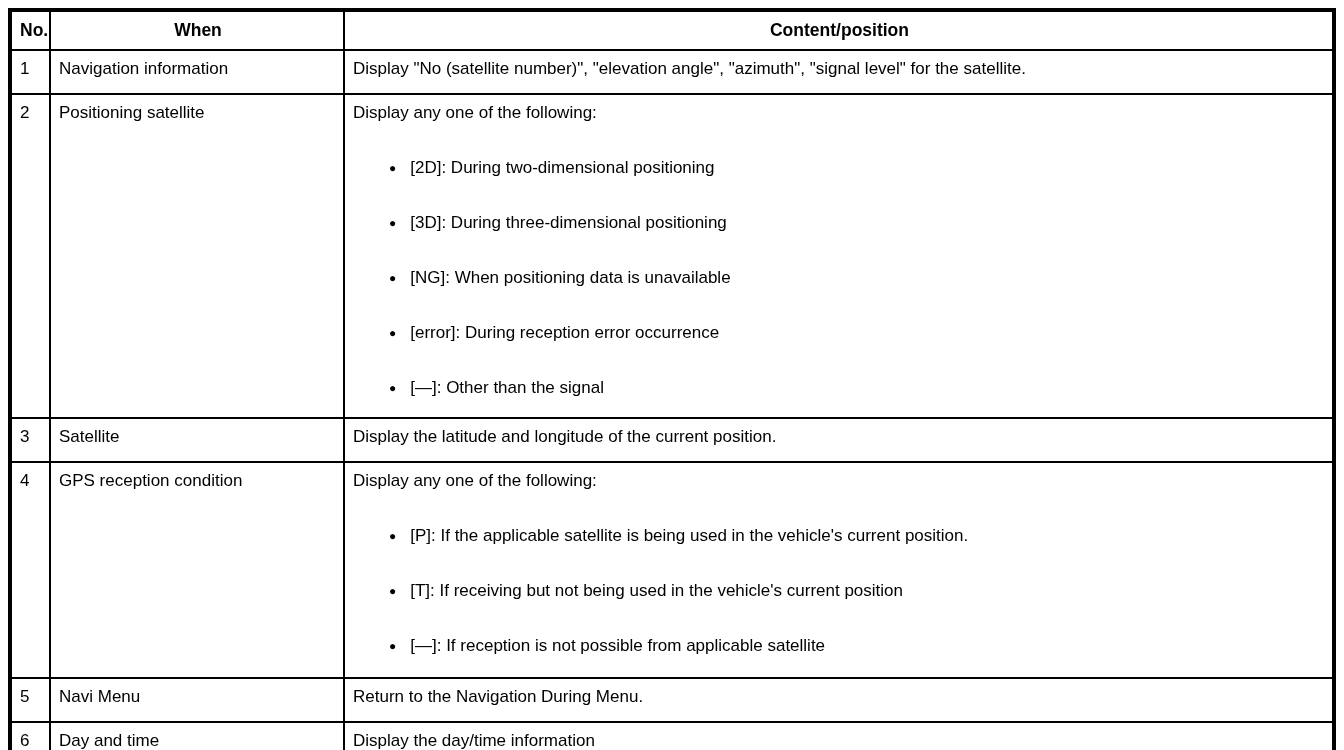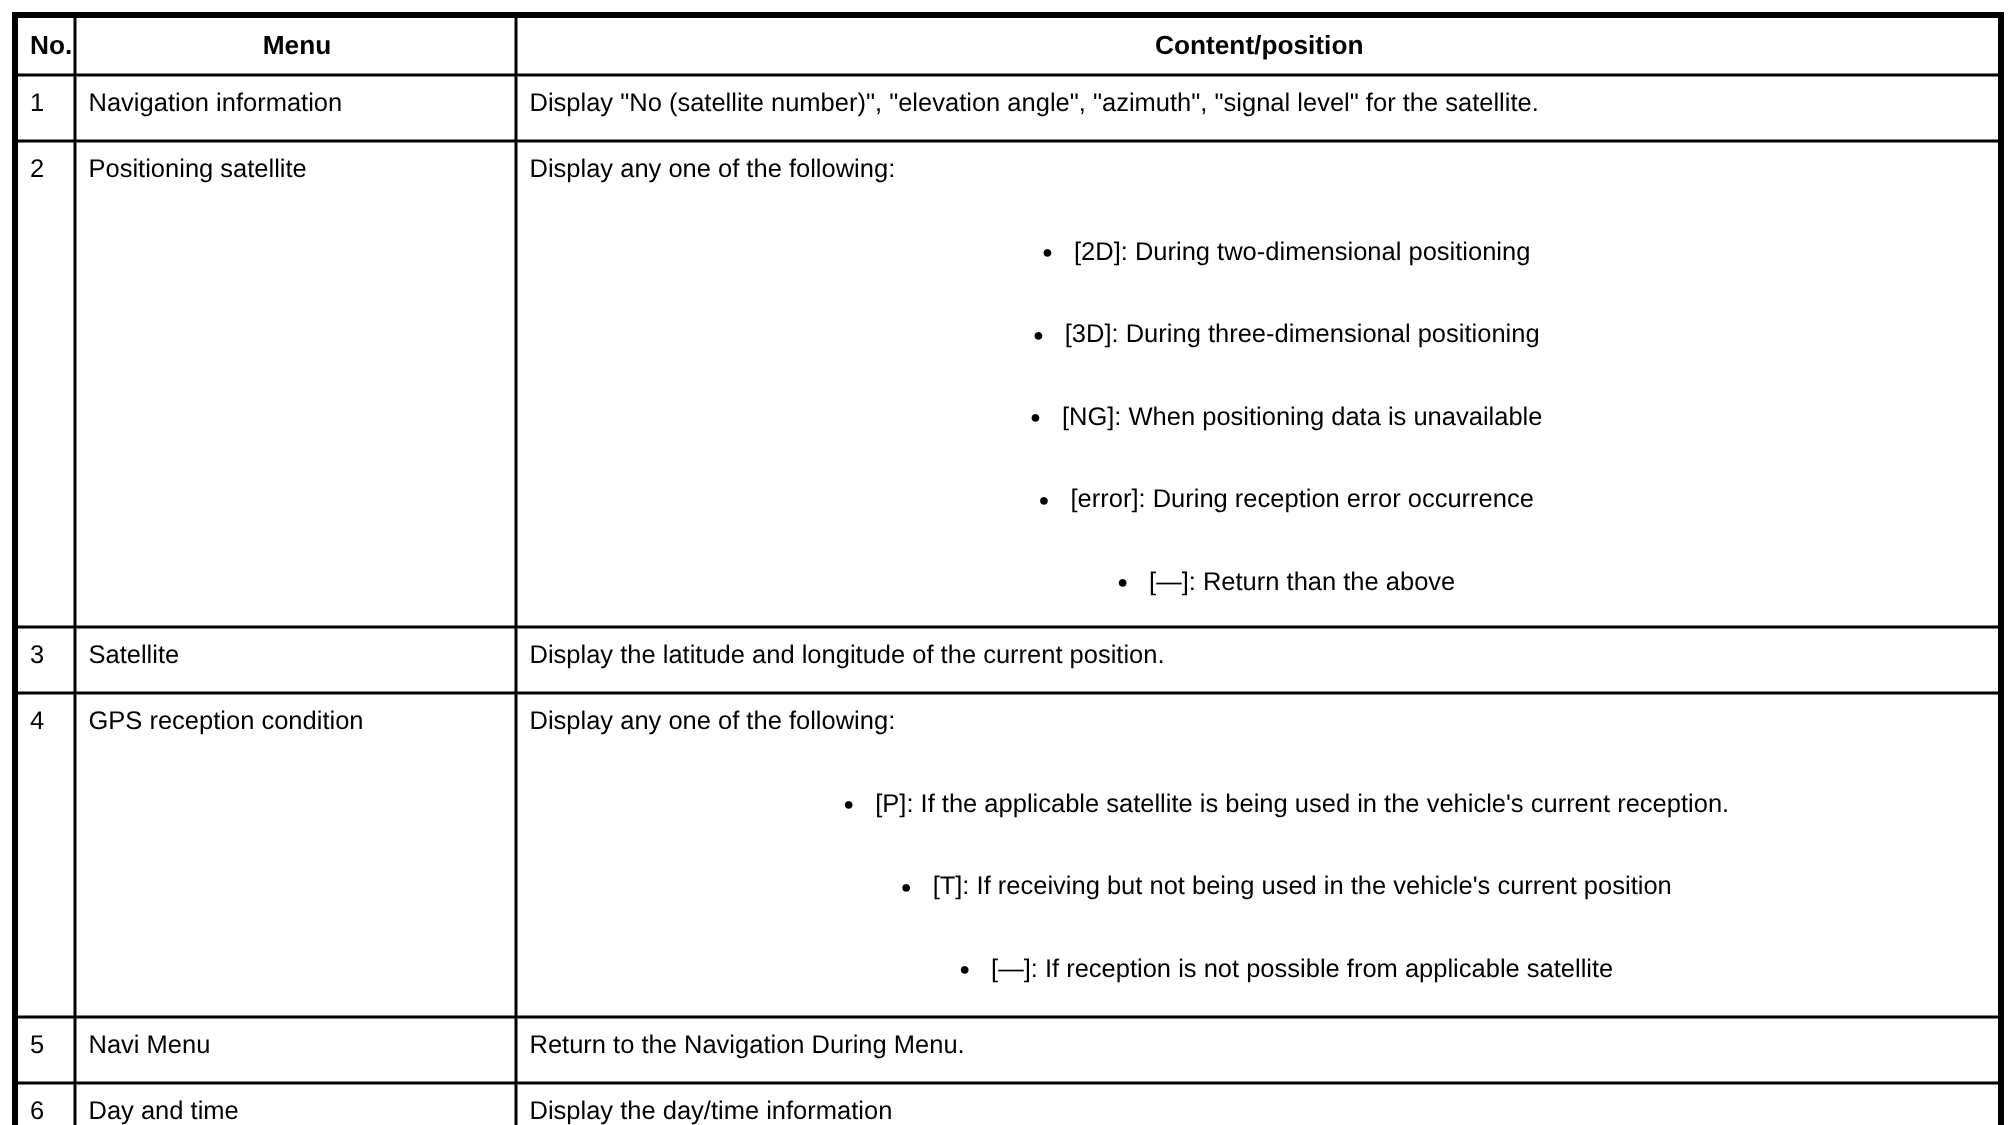--- a/index.html
+++ b/index.html
@@ -48,21 +48,20 @@
     padding-left: 6px;
   }
   tr.row-single td { height: 26px; }
   tr.row-tall-5 td { height: 306px; }
   tr.row-tall-3 td { height: 198px; }
 
   ul.bullet-list {
     list-style: none;
     margin: 0;
     padding: 0 0 0 36px;
-    text-align: center;
   }
   ul.bullet-list li {
     margin-top: 35px;
     white-space: nowrap;
   }
   .bullet {
     display: inline-block;
     font-size: 12px;
     vertical-align: 1px;
     margin-right: 14px;
@@ -74,59 +73,59 @@
 <div class="page">
   <table class="spec-table">
     <colgroup>
       <col class="col-no">
       <col class="col-name">
       <col class="col-content">
     </colgroup>
     <thead>
       <tr>
         <th>No.</th>
-        <th>Menu</th>
+        <th>When</th>
         <th>Content/position</th>
       </tr>
     </thead>
     <tbody>
       <tr class="row-single">
         <td class="cell-no">1</td>
         <td>Navigation information</td>
         <td>Display "No (satellite number)", "elevation angle", "azimuth", "signal level" for the satellite.</td>
       </tr>
 
       <tr class="row-tall-5">
         <td class="cell-no">2</td>
         <td>Positioning satellite</td>
         <td>
           <div>Display any one of the following:</div>
           <ul class="bullet-list">
             <li><span class="bullet">●</span><span>[2D]: During two-dimensional positioning</span></li>
             <li><span class="bullet">●</span><span>[3D]: During three-dimensional positioning</span></li>
             <li><span class="bullet">●</span><span>[NG]: When positioning data is unavailable</span></li>
             <li><span class="bullet">●</span><span>[error]: During reception error occurrence</span></li>
-            <li><span class="bullet">●</span><span>[—]: Return than the above</span></li>
+            <li><span class="bullet">●</span><span>[—]: Other than the signal</span></li>
           </ul>
         </td>
       </tr>
 
       <tr class="row-single">
         <td class="cell-no">3</td>
         <td>Satellite</td>
         <td>Display the latitude and longitude of the current position.</td>
       </tr>
 
       <tr class="row-tall-3">
         <td class="cell-no">4</td>
         <td>GPS reception condition</td>
         <td>
           <div>Display any one of the following:</div>
           <ul class="bullet-list">
-            <li><span class="bullet">●</span><span>[P]: If the applicable satellite is being used in the vehicle's current reception.</span></li>
+            <li><span class="bullet">●</span><span>[P]: If the applicable satellite is being used in the vehicle's current position.</span></li>
             <li><span class="bullet">●</span><span>[T]: If receiving but not being used in the vehicle's current position</span></li>
             <li><span class="bullet">●</span><span>[—]: If reception is not possible from applicable satellite</span></li>
           </ul>
         </td>
       </tr>
 
       <tr class="row-single">
         <td class="cell-no">5</td>
         <td>Navi Menu</td>
         <td>Return to the Navigation During Menu.</td>

